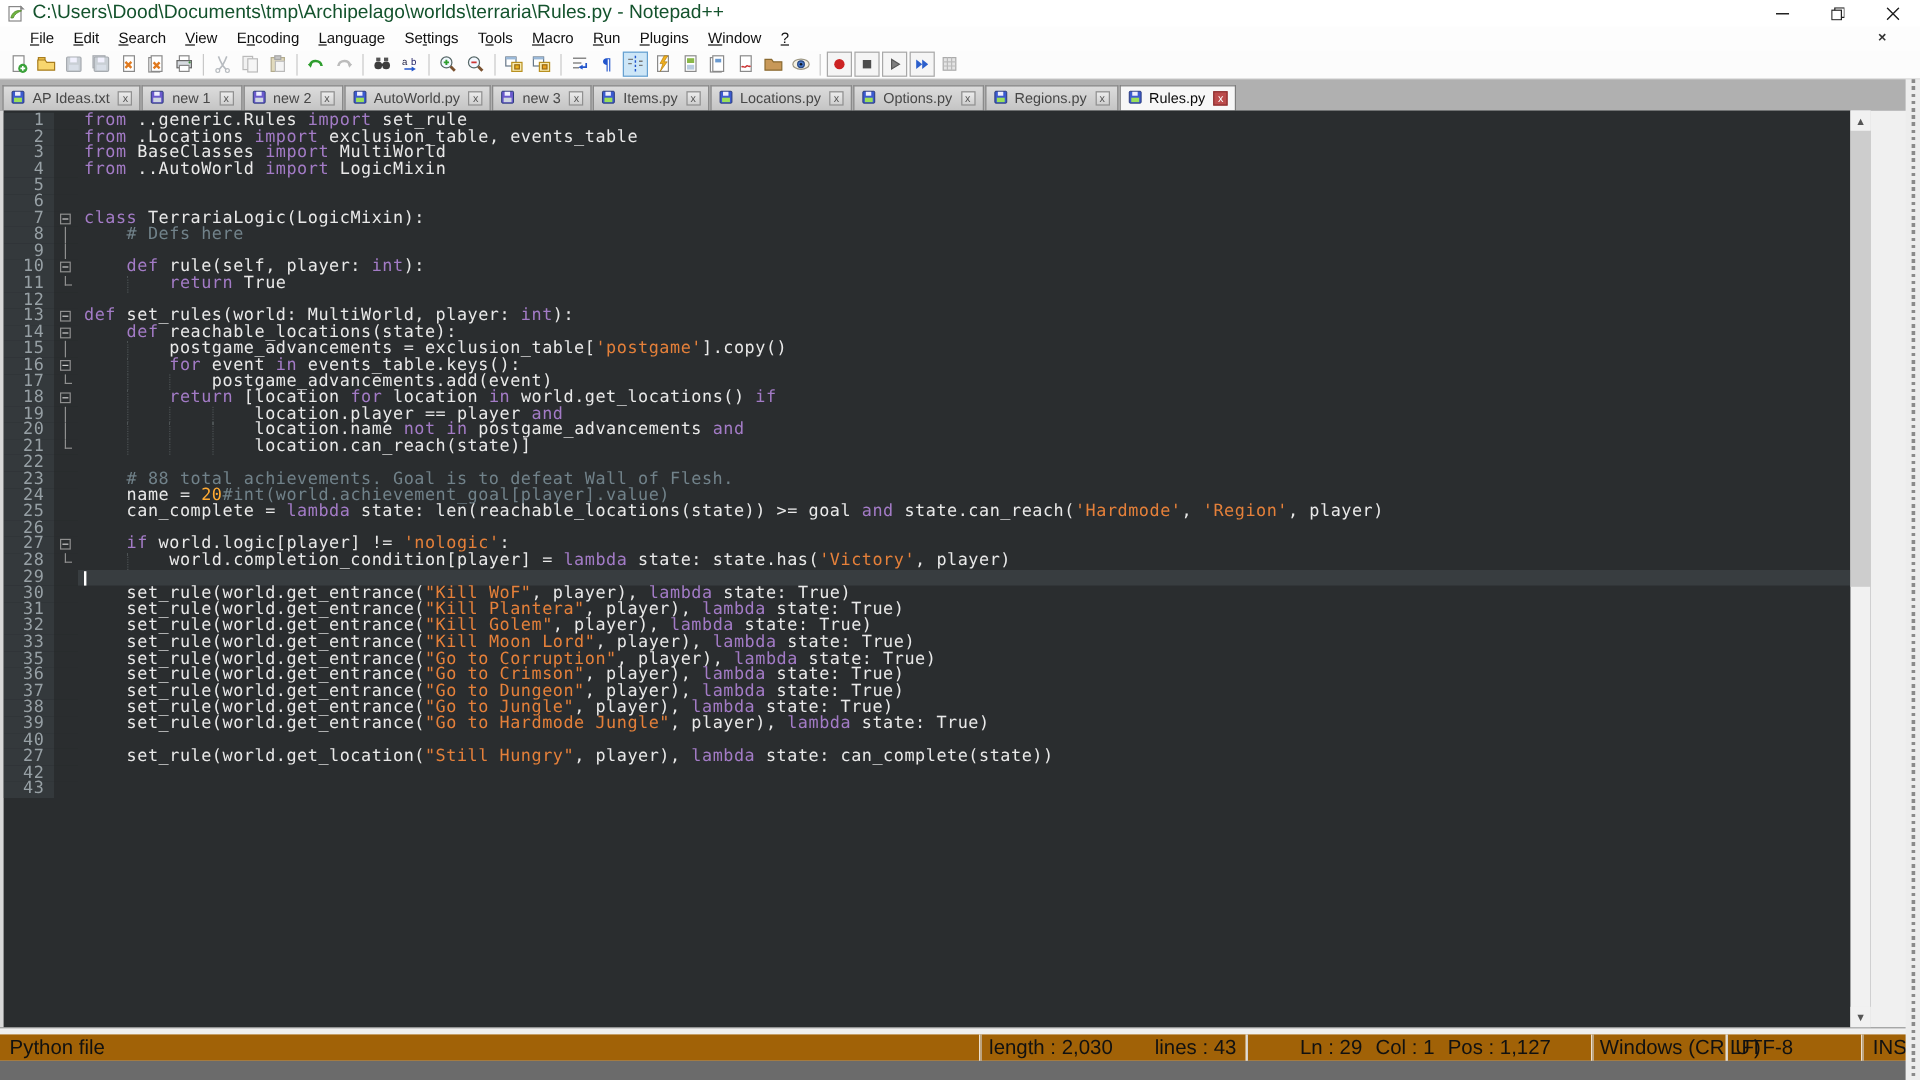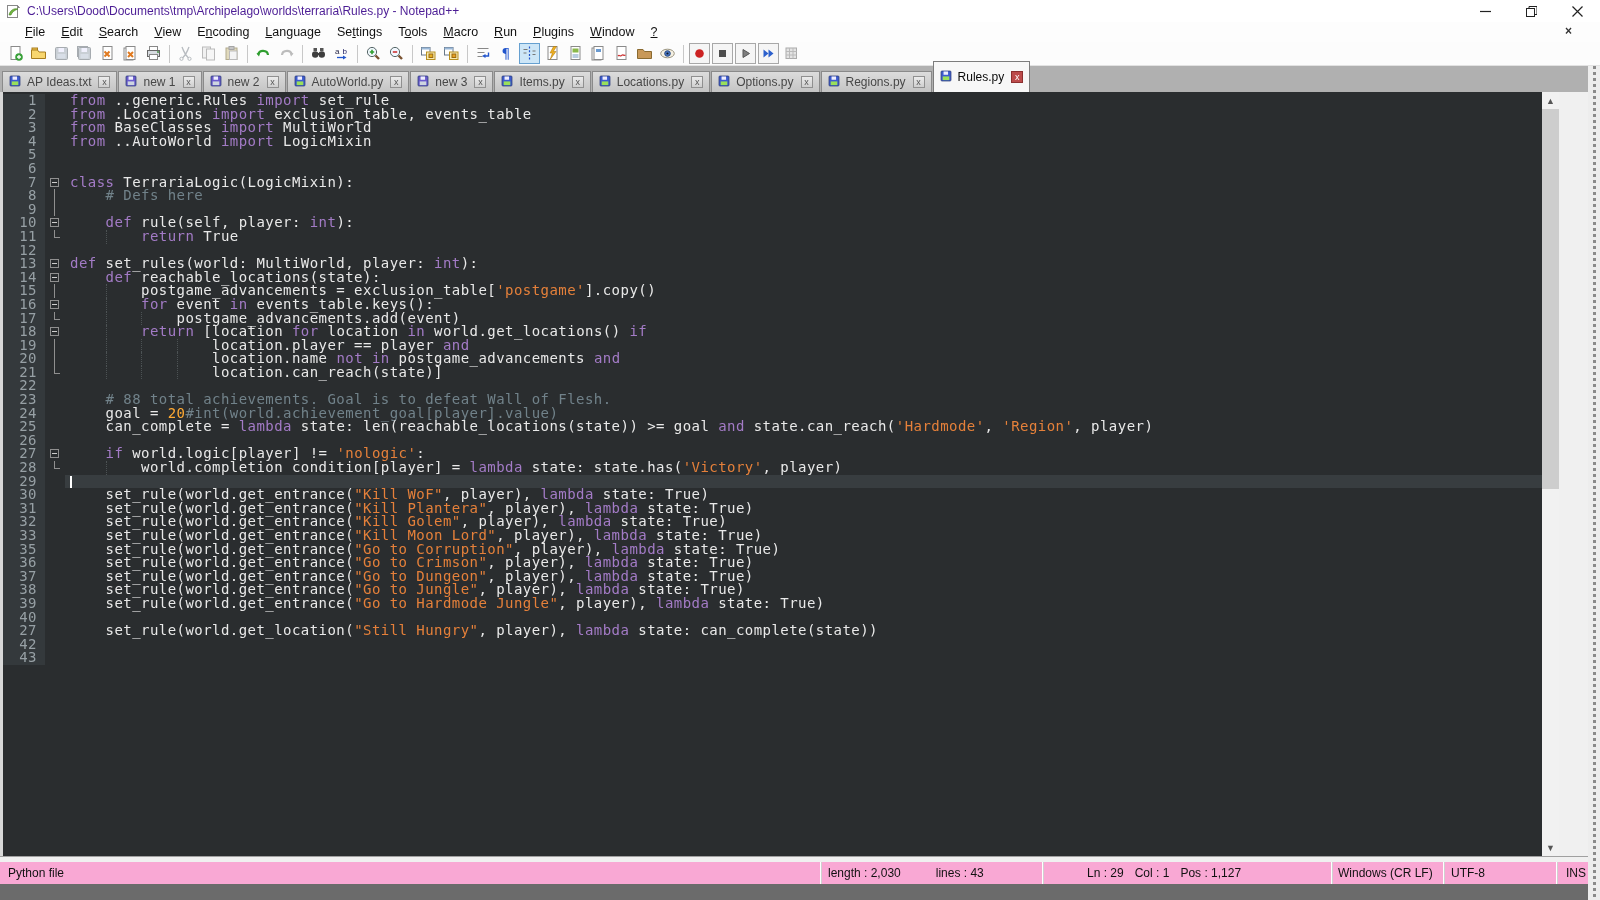--- a/index.html
+++ b/index.html
@@ -5,21 +5,21 @@
   :root{
     --ed-bg:#2a2d2f; --margin-bg:#34393c; --fold-bg:#2a2d2f; --num:#97a0a5;
     --kw:#a37bc6; --def:#e9e9e9; --str:#e5803a; --num-lit:#ffaa33; --com:#71828a;
     --caretline:#383d40; --fold-ln:#8f8f8f; --guide:#4c5254;
   }
   *{box-sizing:border-box;margin:0;padding:0}
   body{font-family:"Liberation Sans",sans-serif;background:#444;}
   .window{position:relative;width:1600px;height:900px;background:#fff;overflow:hidden;}
 
   
-  .titlebar{height:22px;background:#fff;display:flex;align-items:center;padding-left:6px;font-size:12px;color:#4c1d95;}
+  .titlebar{height:22px;background:#fff;display:flex;align-items:center;padding-left:6px;font-size:16px;color:#14532d;}
   .titlebar .ticon{width:15px;height:15px;margin-right:6px;flex:0 0 auto;}
   .title-text{flex:1 1 auto;white-space:nowrap;overflow:hidden;}
   .win-btns{display:flex;align-items:center;height:100%;}
   .win-btn{width:46px;height:22px;display:flex;align-items:center;justify-content:center;color:#222;}
 
   
   .menubar{height:20px;background:#fdfdfd;display:flex;align-items:center;font-size:12.5px;color:#111;position:relative;padding-left:13px;}
   .menu-items{display:flex;align-items:center;padding-left:4px;}
   .menu-item{padding:2px 8px;cursor:default;}
   .menu-item u{text-decoration:underline;}
@@ -29,21 +29,21 @@
   .toolbar{height:24px;background:#fcfcfc;display:flex;align-items:center;padding-left:4px;border-bottom:1px solid #e2e2e2;}
   .tbtn{width:21px;height:21px;display:flex;align-items:center;justify-content:center;margin:0 1px;border:1px solid transparent;}
   .tbtn.pressed{background:#cde6f7;border:1px solid #66a0d0;}
   .tbtn.boxed{border:1px solid #a8a8a8;background:#f5f5f5;}
   .tsep{width:1px;height:18px;background:#c8c8c8;margin:0 4px;}
 
   
   .tabbar{height:26px;background:#b0b0b0;display:flex;align-items:flex-end;padding-left:2px;position:relative;}
   .tab{display:flex;align-items:center;height:21px;padding:0 6px 0 5px;border:1px solid #8a8a8a;border-bottom:none;
        background:linear-gradient(#dcdcdc,#c4c4c4);font-size:12px;color:#474747;margin-right:1px;white-space:nowrap;justify-content:flex-end;}
-  .tab.active{height:31px;background:#f7f7f7;color:#0a0a0a;border-color:#7c7c7c;}
+  .tab.active{height:21px;background:#f7f7f7;color:#0a0a0a;border-color:#7c7c7c;}
   .tab .disk{margin-right:5px;}
   .tab .closebox{margin-left:7px;width:12px;height:12px;display:flex;align-items:center;justify-content:center;
        background:linear-gradient(#ececec,#cfcfcf);border:1px solid #909090;font-size:9px;color:#555;line-height:1;}
   .tab.active .closebox{background:#bc4b4b;border-color:#8c3030;color:#fff;}
   .tab-overflow{position:absolute;right:3px;top:8px;width:0;height:0;border-top:5px solid transparent;border-bottom:5px solid transparent;border-right:7px solid #1a1a1a;}
 
   
   .editor{height:764px;display:flex;background:var(--ed-bg);position:relative;}
   .edge-l{width:3px;background:#d8d8d8;}
   .colwrap{flex:1 1 auto;display:flex;overflow:hidden;}
@@ -63,21 +63,21 @@
 
   
   .vscroll{width:17px;background:#f1f1f1;flex:0 0 auto;display:flex;flex-direction:column;}
   .sb-arrow{height:17px;display:flex;align-items:center;justify-content:center;color:#555;font-size:9px;background:#f1f1f1;}
   .sb-track{flex:1 1 auto;position:relative;}
   .sb-thumb{position:absolute;top:0;left:0;right:0;height:380px;background:#cdcdcd;}
   .right-gap{width:41px;background:#f0f0f0;flex:0 0 auto;}
 
   .status-spacer{height:6px;background:#f0f0f0;border-top:1px solid #a0a0a0;}
   
-  .statusbar{height:22px;background:#f9a8d4;display:flex;font-size:12px;color:#111;align-items:center;}
+  .statusbar{height:22px;background:#a16207;display:flex;font-size:17px;color:#111;align-items:center;}
   .sb-sec{height:100%;display:flex;align-items:center;border-right:1px solid #d0d0d0;box-shadow:inset -1px 0 #fff;}
   .sb-sec span{margin-right:11px;white-space:nowrap;}
   .bottomstrip{height:16px;background:#6b6b6b;}
 
   
   .right-strip{position:absolute;top:66px;right:0;width:12px;height:834px;background:#ededed;
      background-image:repeating-linear-gradient(180deg,#8a8a8a 0 3px,transparent 3px 6px);
      background-size:3px 100%;background-position:5px 0;background-repeat:no-repeat;}
 </style>
 </head>
@@ -468,21 +468,21 @@
           <div class="ed-row"><div class="cell-num">14</div><div class="cell-fold"><span class="fbox"></span></div><div class="cell-code"><span class="tk-d">    </span><span class="tk-k">def</span><span class="tk-d"> reachable_locations(state):</span></div></div>
           <div class="ed-row"><div class="cell-num">15</div><div class="cell-fold"><span class="fline"></span></div><div class="cell-code"><span class="guide" style="left: 40.52px;"></span><span class="tk-d">        postgame_advancements = exclusion_table[</span><span class="tk-s">'postgame'</span><span class="tk-d">].copy()</span></div></div>
           <div class="ed-row"><div class="cell-num">16</div><div class="cell-fold"><span class="fbox"></span></div><div class="cell-code"><span class="guide" style="left: 40.52px;"></span><span class="tk-d">        </span><span class="tk-k">for</span><span class="tk-d"> event </span><span class="tk-k">in</span><span class="tk-d"> events_table.keys():</span></div></div>
           <div class="ed-row"><div class="cell-num">17</div><div class="cell-fold"><span class="fcorner"></span></div><div class="cell-code"><span class="guide" style="left: 40.52px;"></span><span class="guide" style="left: 76.04px;"></span><span class="tk-d">            postgame_advancements.add(event)</span></div></div>
           <div class="ed-row"><div class="cell-num">18</div><div class="cell-fold"><span class="fbox"></span></div><div class="cell-code"><span class="guide" style="left: 40.52px;"></span><span class="tk-d">        </span><span class="tk-k">return</span><span class="tk-d"> [location </span><span class="tk-k">for</span><span class="tk-d"> location </span><span class="tk-k">in</span><span class="tk-d"> world.get_locations() </span><span class="tk-k">if</span></div></div>
           <div class="ed-row"><div class="cell-num">19</div><div class="cell-fold"><span class="fline"></span></div><div class="cell-code"><span class="guide" style="left: 40.52px;"></span><span class="guide" style="left: 76.04px;"></span><span class="guide" style="left: 111.56px;"></span><span class="tk-d">                location.player == player </span><span class="tk-k">and</span></div></div>
           <div class="ed-row"><div class="cell-num">20</div><div class="cell-fold"><span class="fline"></span></div><div class="cell-code"><span class="guide" style="left: 40.52px;"></span><span class="guide" style="left: 76.04px;"></span><span class="guide" style="left: 111.56px;"></span><span class="tk-d">                location.name </span><span class="tk-k">not</span><span class="tk-d"> </span><span class="tk-k">in</span><span class="tk-d"> postgame_advancements </span><span class="tk-k">and</span></div></div>
           <div class="ed-row"><div class="cell-num">21</div><div class="cell-fold"><span class="fcorner"></span></div><div class="cell-code"><span class="guide" style="left: 40.52px;"></span><span class="guide" style="left: 76.04px;"></span><span class="guide" style="left: 111.56px;"></span><span class="tk-d">                location.can_reach(state)]</span></div></div>
           <div class="ed-row"><div class="cell-num">22</div><div class="cell-fold"></div><div class="cell-code"></div></div>
           <div class="ed-row"><div class="cell-num">23</div><div class="cell-fold"></div><div class="cell-code"><span class="tk-c">    # 88 total achievements. Goal is to defeat Wall of Flesh.</span></div></div>
-          <div class="ed-row"><div class="cell-num">24</div><div class="cell-fold"></div><div class="cell-code"><span class="tk-d">    goal = </span><span class="tk-n">20</span><span class="tk-c">#int(world.achievement_goal[player].value)</span></div></div>
+          <div class="ed-row"><div class="cell-num">24</div><div class="cell-fold"></div><div class="cell-code"><span class="tk-d">    name = </span><span class="tk-n">20</span><span class="tk-c">#int(world.achievement_goal[player].value)</span></div></div>
           <div class="ed-row"><div class="cell-num">25</div><div class="cell-fold"></div><div class="cell-code"><span class="tk-d">    can_complete = </span><span class="tk-k">lambda</span><span class="tk-d"> state: len(reachable_locations(state)) &gt;= goal </span><span class="tk-k">and</span><span class="tk-d"> state.can_reach(</span><span class="tk-s">'Hardmode'</span><span class="tk-d">, </span><span class="tk-s">'Region'</span><span class="tk-d">, player)</span></div></div>
           <div class="ed-row"><div class="cell-num">26</div><div class="cell-fold"></div><div class="cell-code"></div></div>
           <div class="ed-row"><div class="cell-num">27</div><div class="cell-fold"><span class="fbox"></span></div><div class="cell-code"><span class="tk-d">    </span><span class="tk-k">if</span><span class="tk-d"> world.logic[player] != </span><span class="tk-s">'nologic'</span><span class="tk-d">:</span></div></div>
           <div class="ed-row"><div class="cell-num">28</div><div class="cell-fold"><span class="fcorner"></span></div><div class="cell-code"><span class="guide" style="left: 40.52px;"></span><span class="tk-d">        world.completion_condition[player] = </span><span class="tk-k">lambda</span><span class="tk-d"> state: state.has(</span><span class="tk-s">'Victory'</span><span class="tk-d">, player)</span></div></div>
           <div class="ed-row"><div class="cell-num">29</div><div class="cell-fold"></div><div class="cell-code caret-line"><span class="caret" style="left: 5px;"></span></div></div>
           <div class="ed-row"><div class="cell-num">30</div><div class="cell-fold"></div><div class="cell-code"><span class="tk-d">    set_rule(world.get_entrance(</span><span class="tk-s">"Kill WoF"</span><span class="tk-d">, player), </span><span class="tk-k">lambda</span><span class="tk-d"> state: True)</span></div></div>
           <div class="ed-row"><div class="cell-num">31</div><div class="cell-fold"></div><div class="cell-code"><span class="tk-d">    set_rule(world.get_entrance(</span><span class="tk-s">"Kill Plantera"</span><span class="tk-d">, player), </span><span class="tk-k">lambda</span><span class="tk-d"> state: True)</span></div></div>
           <div class="ed-row"><div class="cell-num">32</div><div class="cell-fold"></div><div class="cell-code"><span class="tk-d">    set_rule(world.get_entrance(</span><span class="tk-s">"Kill Golem"</span><span class="tk-d">, player), </span><span class="tk-k">lambda</span><span class="tk-d"> state: True)</span></div></div>
           <div class="ed-row"><div class="cell-num">33</div><div class="cell-fold"></div><div class="cell-code"><span class="tk-d">    set_rule(world.get_entrance(</span><span class="tk-s">"Kill Moon Lord"</span><span class="tk-d">, player), </span><span class="tk-k">lambda</span><span class="tk-d"> state: True)</span></div></div>
           <div class="ed-row"><div class="cell-num">35</div><div class="cell-fold"></div><div class="cell-code"><span class="tk-d">    set_rule(world.get_entrance(</span><span class="tk-s">"Go to Corruption"</span><span class="tk-d">, player), </span><span class="tk-k">lambda</span><span class="tk-d"> state: True)</span></div></div>

